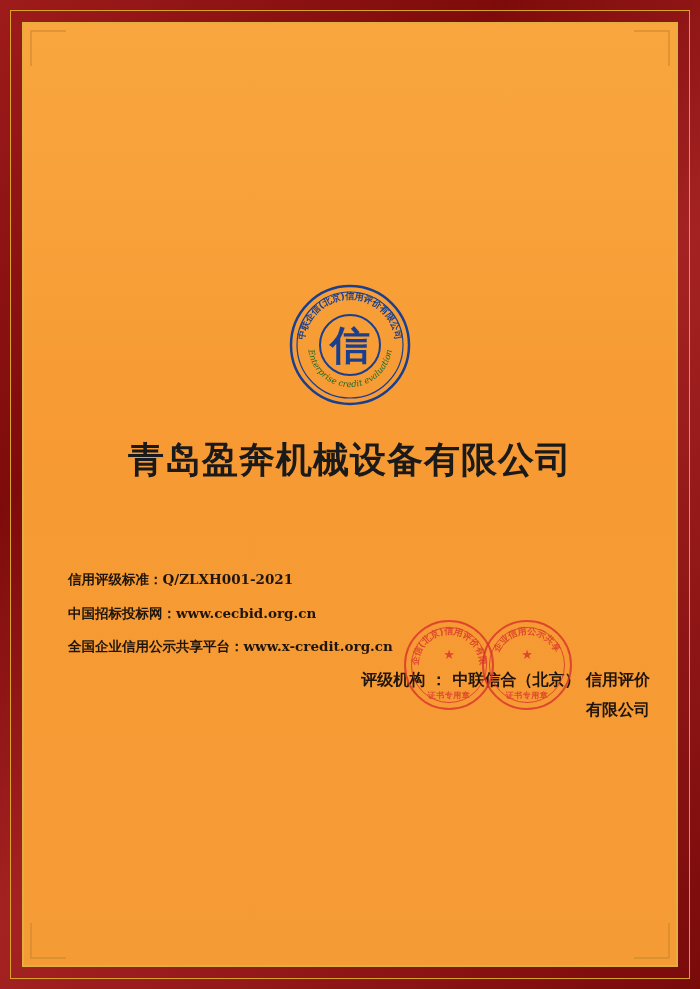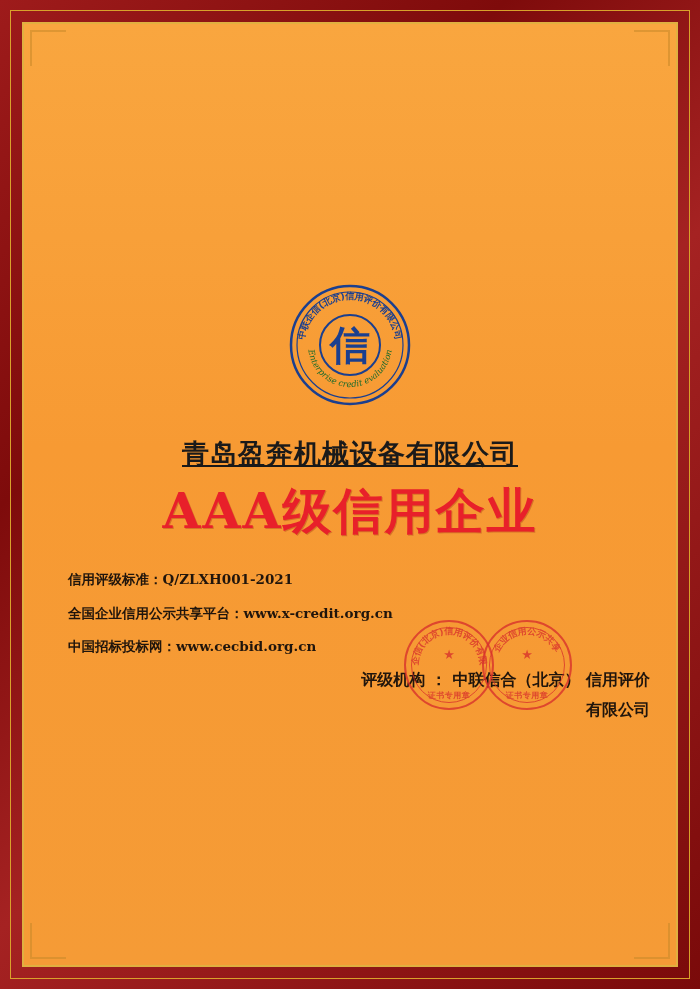--- a/index.html
+++ b/index.html
@@ -78,24 +78,23 @@
 
   
   .company-name {
     position: absolute;
     left: 0;
     right: 0;
     top: 412px;
     text-align: center;
     font-family: "DejaVu Sans", sans-serif;
     font-weight: bold;
-    font-size: 27px;
+    font-size: 36px;
     letter-spacing: 1px;
     color: #1a1a1a;
-    text-decoration: underline;
   }
   .grade-title {
     position: absolute;
     left: 0;
     right: 0;
     top: 455px;
     text-align: center;
     font-family: "DejaVu Serif", serif;
     font-weight: bold;
     font-size: 49px;
@@ -227,31 +226,30 @@
           <text font-family="'DejaVu Serif', serif" font-size="8.5" font-style="italic" fill="#1b6b2c">
             <textPath href="#arcBottom" startOffset="50%" text-anchor="middle">Enterprise credit evaluation</textPath>
           </text>
           <text x="63" y="63" text-anchor="middle" dominant-baseline="central" font-family="'DejaVu Sans', sans-serif" font-size="40" font-weight="bold" fill="#1b3f8f">信</text>
         </svg>
       </div>
     </div>
 
     <div class="company-name">青岛盈奔机械设备有限公司</div>
 
-    <div class="grade-title">AAA级信用企业</div>
 
     <div class="details">
       <div class="detail-row">
         <span>信用评级标准：</span><span class="val-serif">Q/ZLXH001-2021</span>
       </div>
       <div class="detail-row">
+        <span>中国招标投标网：</span><span class="val-link">www.cecbid.org.cn</span>
+      </div>
+      <div class="detail-row">
         <span>全国企业信用公示共享平台：</span><span class="val-link">www.x-credit.org.cn</span>
-      </div>
-      <div class="detail-row">
-        <span>中国招标投标网：</span><span class="val-link">www.cecbid.org.cn</span>
       </div>
     </div>
 
     <div class="agency">
       <div>评级机构 ： 中联信合（北京） 信用评价有限公司</div>
     </div>
 
     <div class="seals">
       <div class="seal one">
         <div class="seal-inner"></div>

